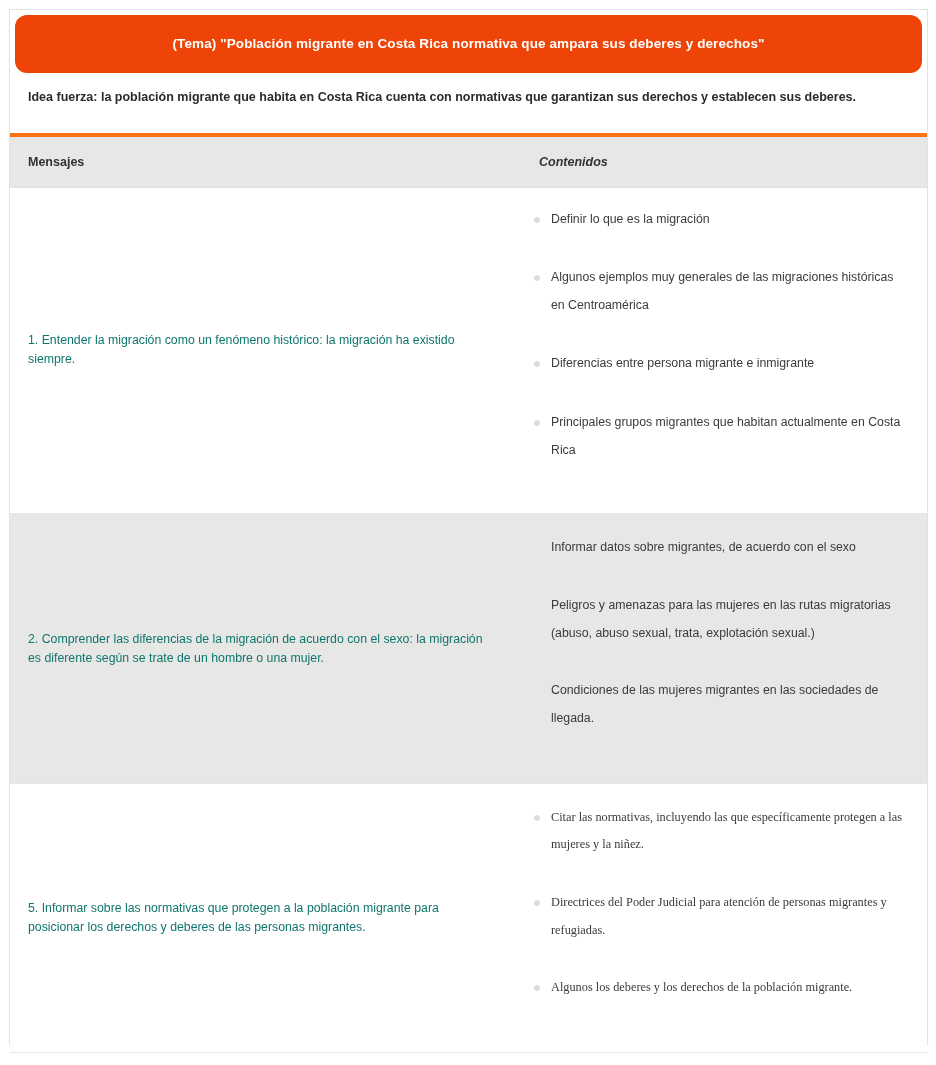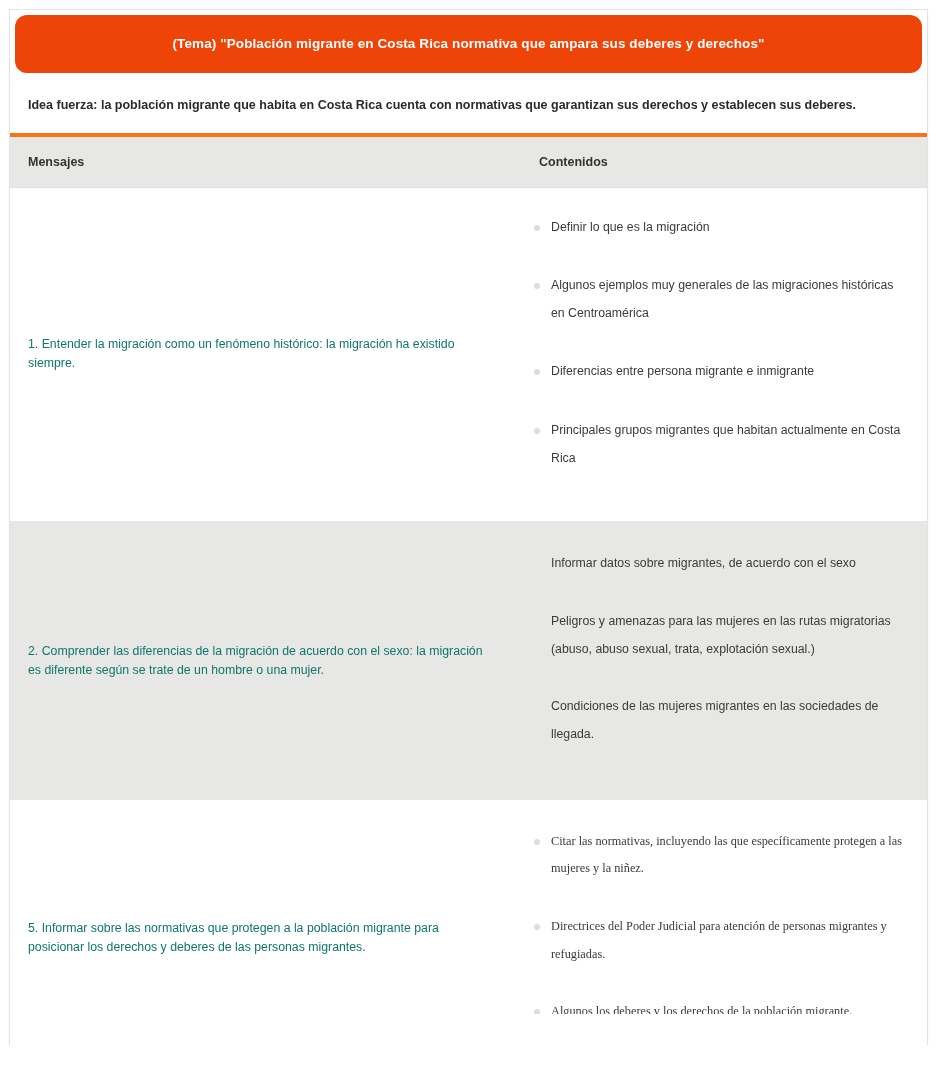--- a/index.html
+++ b/index.html
@@ -58,21 +58,21 @@
     letter-spacing: 0.1px;
     text-align: center;
     line-height: 1.3;
     padding: 0 24px;
   }
 
   
   .idea-strip {
     position: absolute;
     left: 0;
-    top: 68px;
+    top: 60px;
     width: 917px;
     height: 55px;
     background: #ffffff;
     display: flex;
     align-items: center;
     box-sizing: border-box;
   }
   .idea-strip .idea-text {
     padding-left: 18px;
     padding-right: 18px;
@@ -101,41 +101,40 @@
     height: 52px;
     text-align: left;
     vertical-align: middle;
     font-size: 12.5px;
     font-weight: bold;
     color: #333333;
     padding: 0 0 0 18px;
     box-sizing: border-box;
     margin-top: 23px;
   }
-  .tbl thead th.th-contenidos { padding-left: 27px; }
+  .tbl thead th.th-contenidos { padding-left: 27px; font-style: italic; }
 
   .tbl tbody td {
     vertical-align: middle;
     border-bottom: 1px solid #e6e6e4;
     box-sizing: border-box;
     padding: 0;
   }
   .tbl tbody tr.row-odd td { background: #ffffff; }
   .tbl tbody tr.row-even td { background: #e7e7e5; }
 
   .msg-cell {
     padding: 14px 26px 14px 18px;
     font-size: 12.3px;
     color: #0f766e;
     line-height: 1.55;
   }
 
   .contents-cell {
     padding: 14px 22px 14px 22px;
-    margin-top: 8px;
   }
 
   ul.contents-list {
     list-style: none;
     margin: 0;
     padding: 0;
   }
   ul.contents-list > li {
     position: relative;
     padding-left: 17px;

